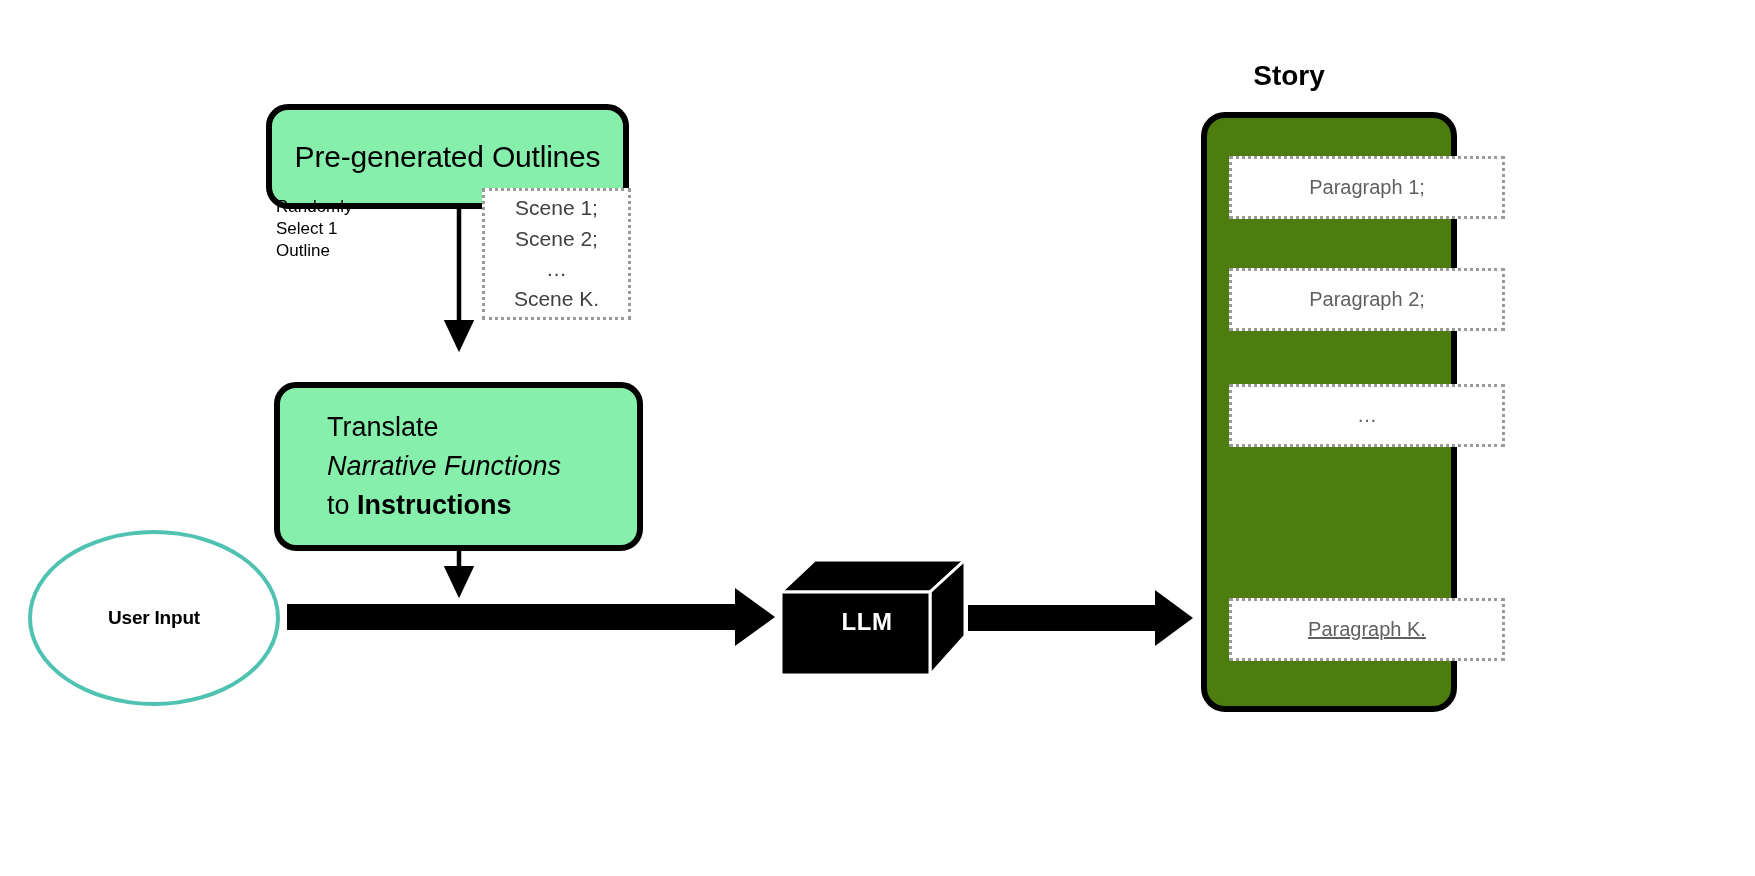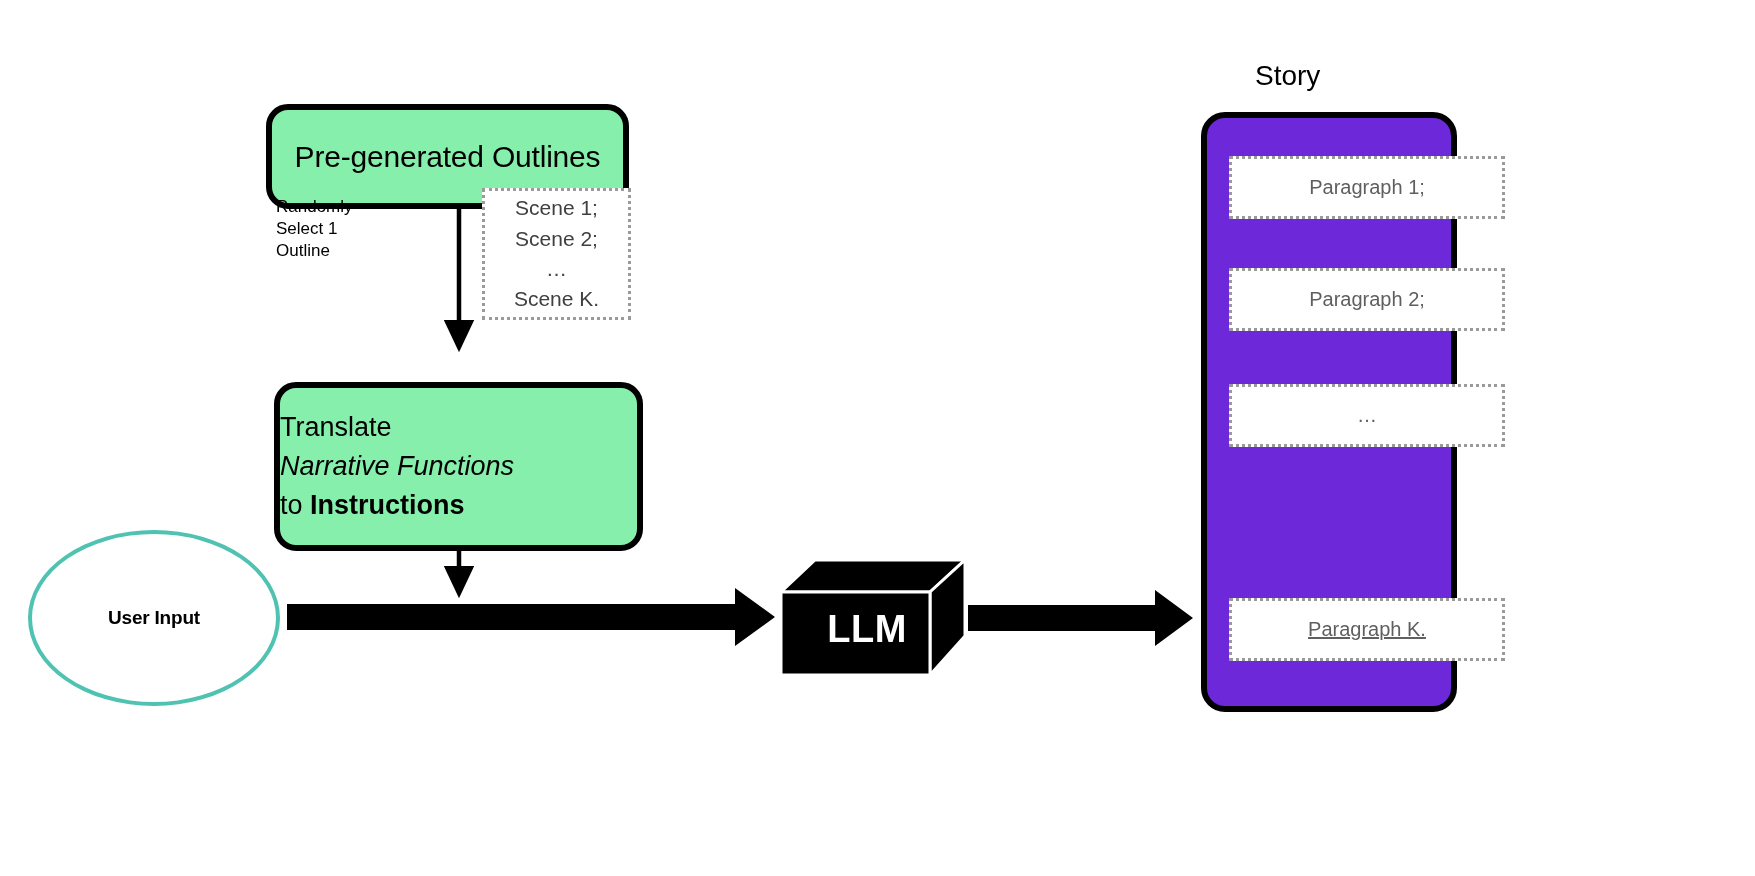--- a/index.html
+++ b/index.html
@@ -44,20 +44,21 @@
   #outlines-box .label {
     font-size: 30px;
     line-height: 1.2;
     letter-spacing: -0.2px;
   }
 
   #translate-box {
     left: 274px; top: 346px;
     width: 369px; height: 169px;
     justify-content: flex-start;
+    padding-left: 47px;
   }
   #translate-box .label {
     font-size: 27px;
     line-height: 1.45;
     text-align: left;
   }
   .it { font-style: italic; }
   .bd { font-weight: bold; }
 
   
@@ -111,40 +112,40 @@
   #llm-cube {
     left: 781px; top: 560px;
     width: 184px; height: 115px;
   }
   #llm-cube .llm-text {
     position: absolute;
     left: 0; top: 48px;
     width: 172px;
     text-align: center;
     color: #ffffff;
-    font-size: 38px;
+    font-size: 24px;
     font-weight: bold;
     letter-spacing: 0.5px;
     pointer-events: none;
   }
 
   
   #story-title {
-    left: 1255px; top: 60px;
+    left: 1189px; top: 60px;
     width: 200px;
-    text-align: left;
+    text-align: center;
     font-size: 28px;
-    font-weight: normal;
+    font-weight: bold;
   }
   #story-panel {
     left: 1201px; top: 112px;
     width: 256px; height: 600px;
     border: 6px solid #000000;
     border-radius: 24px;
-    background: #6d28d9;
+    background: #4d7c0f;
     box-sizing: border-box;
   }
   .para {
     position: absolute;
     left: 22px;
     width: 276px;
     height: 63px;
     border: 3px dotted #9a9a9a;
     box-sizing: border-box;
     display: flex;

